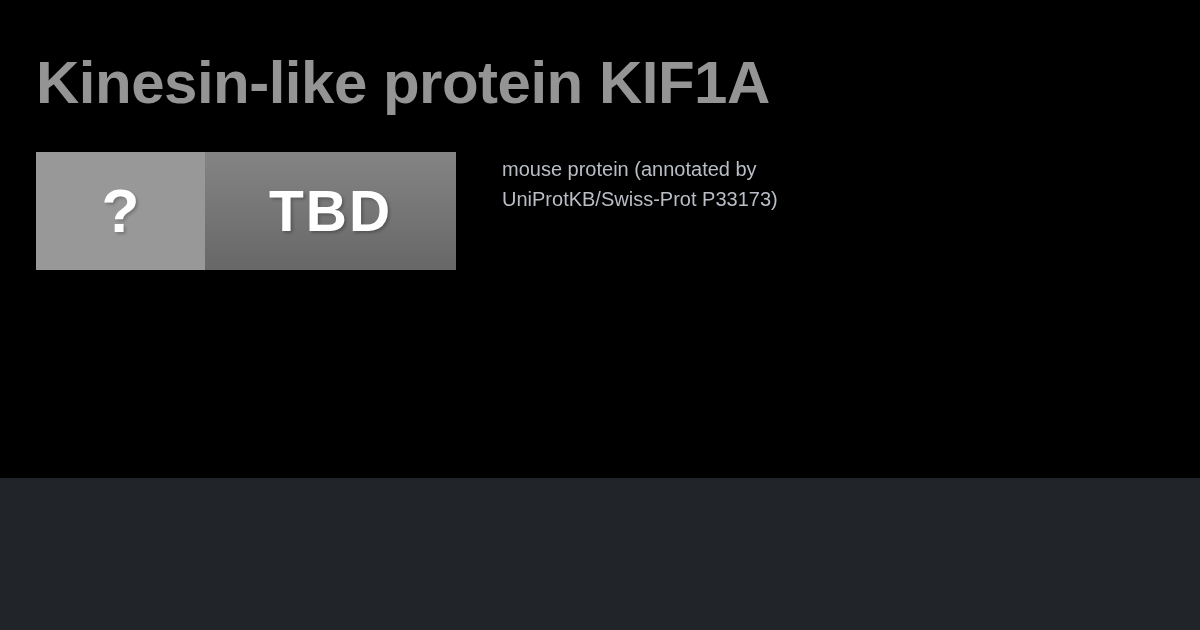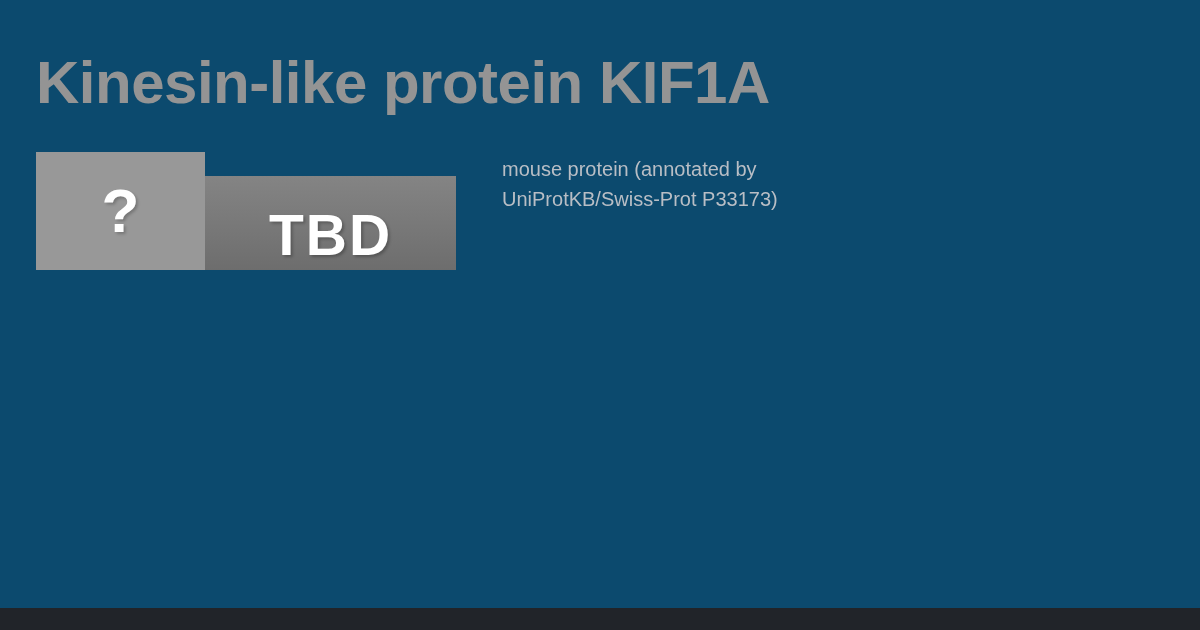--- a/index.html
+++ b/index.html
@@ -11,22 +11,22 @@
     width: 1200px;
     height: 630px;
     background: #212429;
     font-family: "Liberation Sans", sans-serif;
     overflow: hidden;
   }
 
   .page {
     position: relative;
     width: 1200px;
-    height: 608px;
-    background: #0c4a6e;
+    height: 478px;
+    background: #000000;
   }
 
   
   .page-title {
     position: absolute;
     left: 36px;
     top: 47px;
     margin: 0;
     font-family: "Liberation Sans", sans-serif;
     font-size: 60px;
@@ -66,21 +66,20 @@
   }
 
   .thumb-panel-left {
     width: 169px;
     background: #989898;
   }
 
   .thumb-panel-right {
     width: 251px;
     background: linear-gradient(to bottom, #848484 0%, #767676 50%, #676767 100%);
-    margin-top: 24px;
   }
 
   .thumb-qmark {
     font-family: "Liberation Sans", sans-serif;
     font-size: 62px;
     font-weight: bold;
     line-height: 1;
     color: #ffffff;
     text-shadow: 2px 2px 3px rgba(0,0,0,0.22);
     user-select: none;

